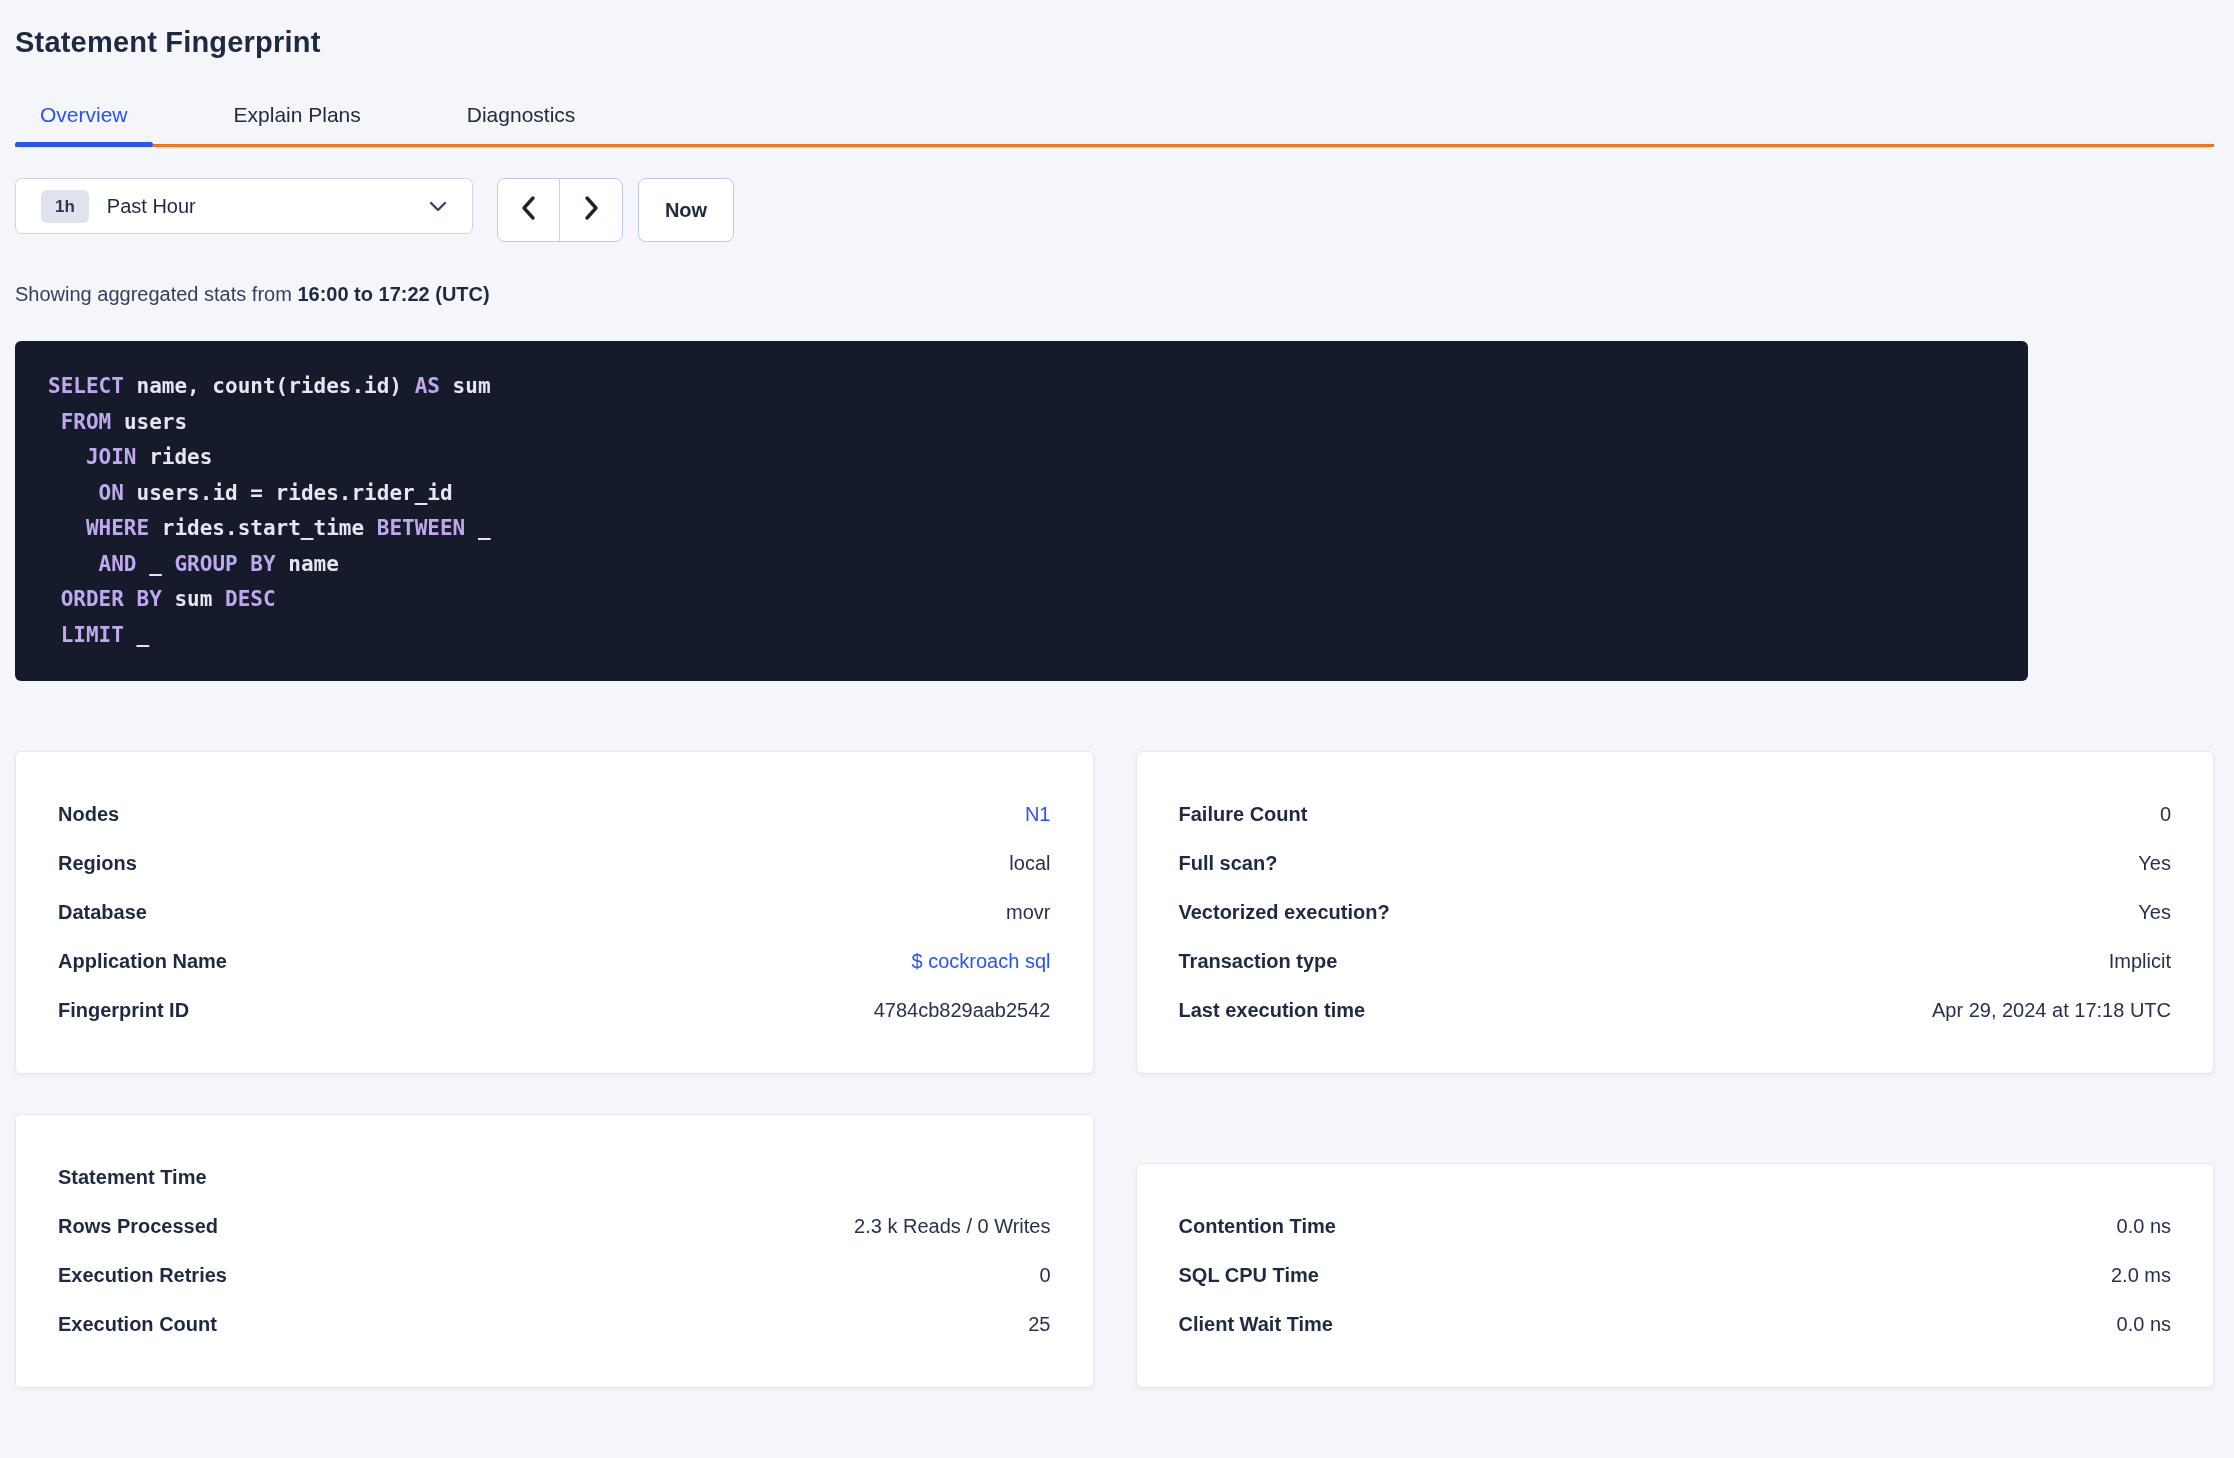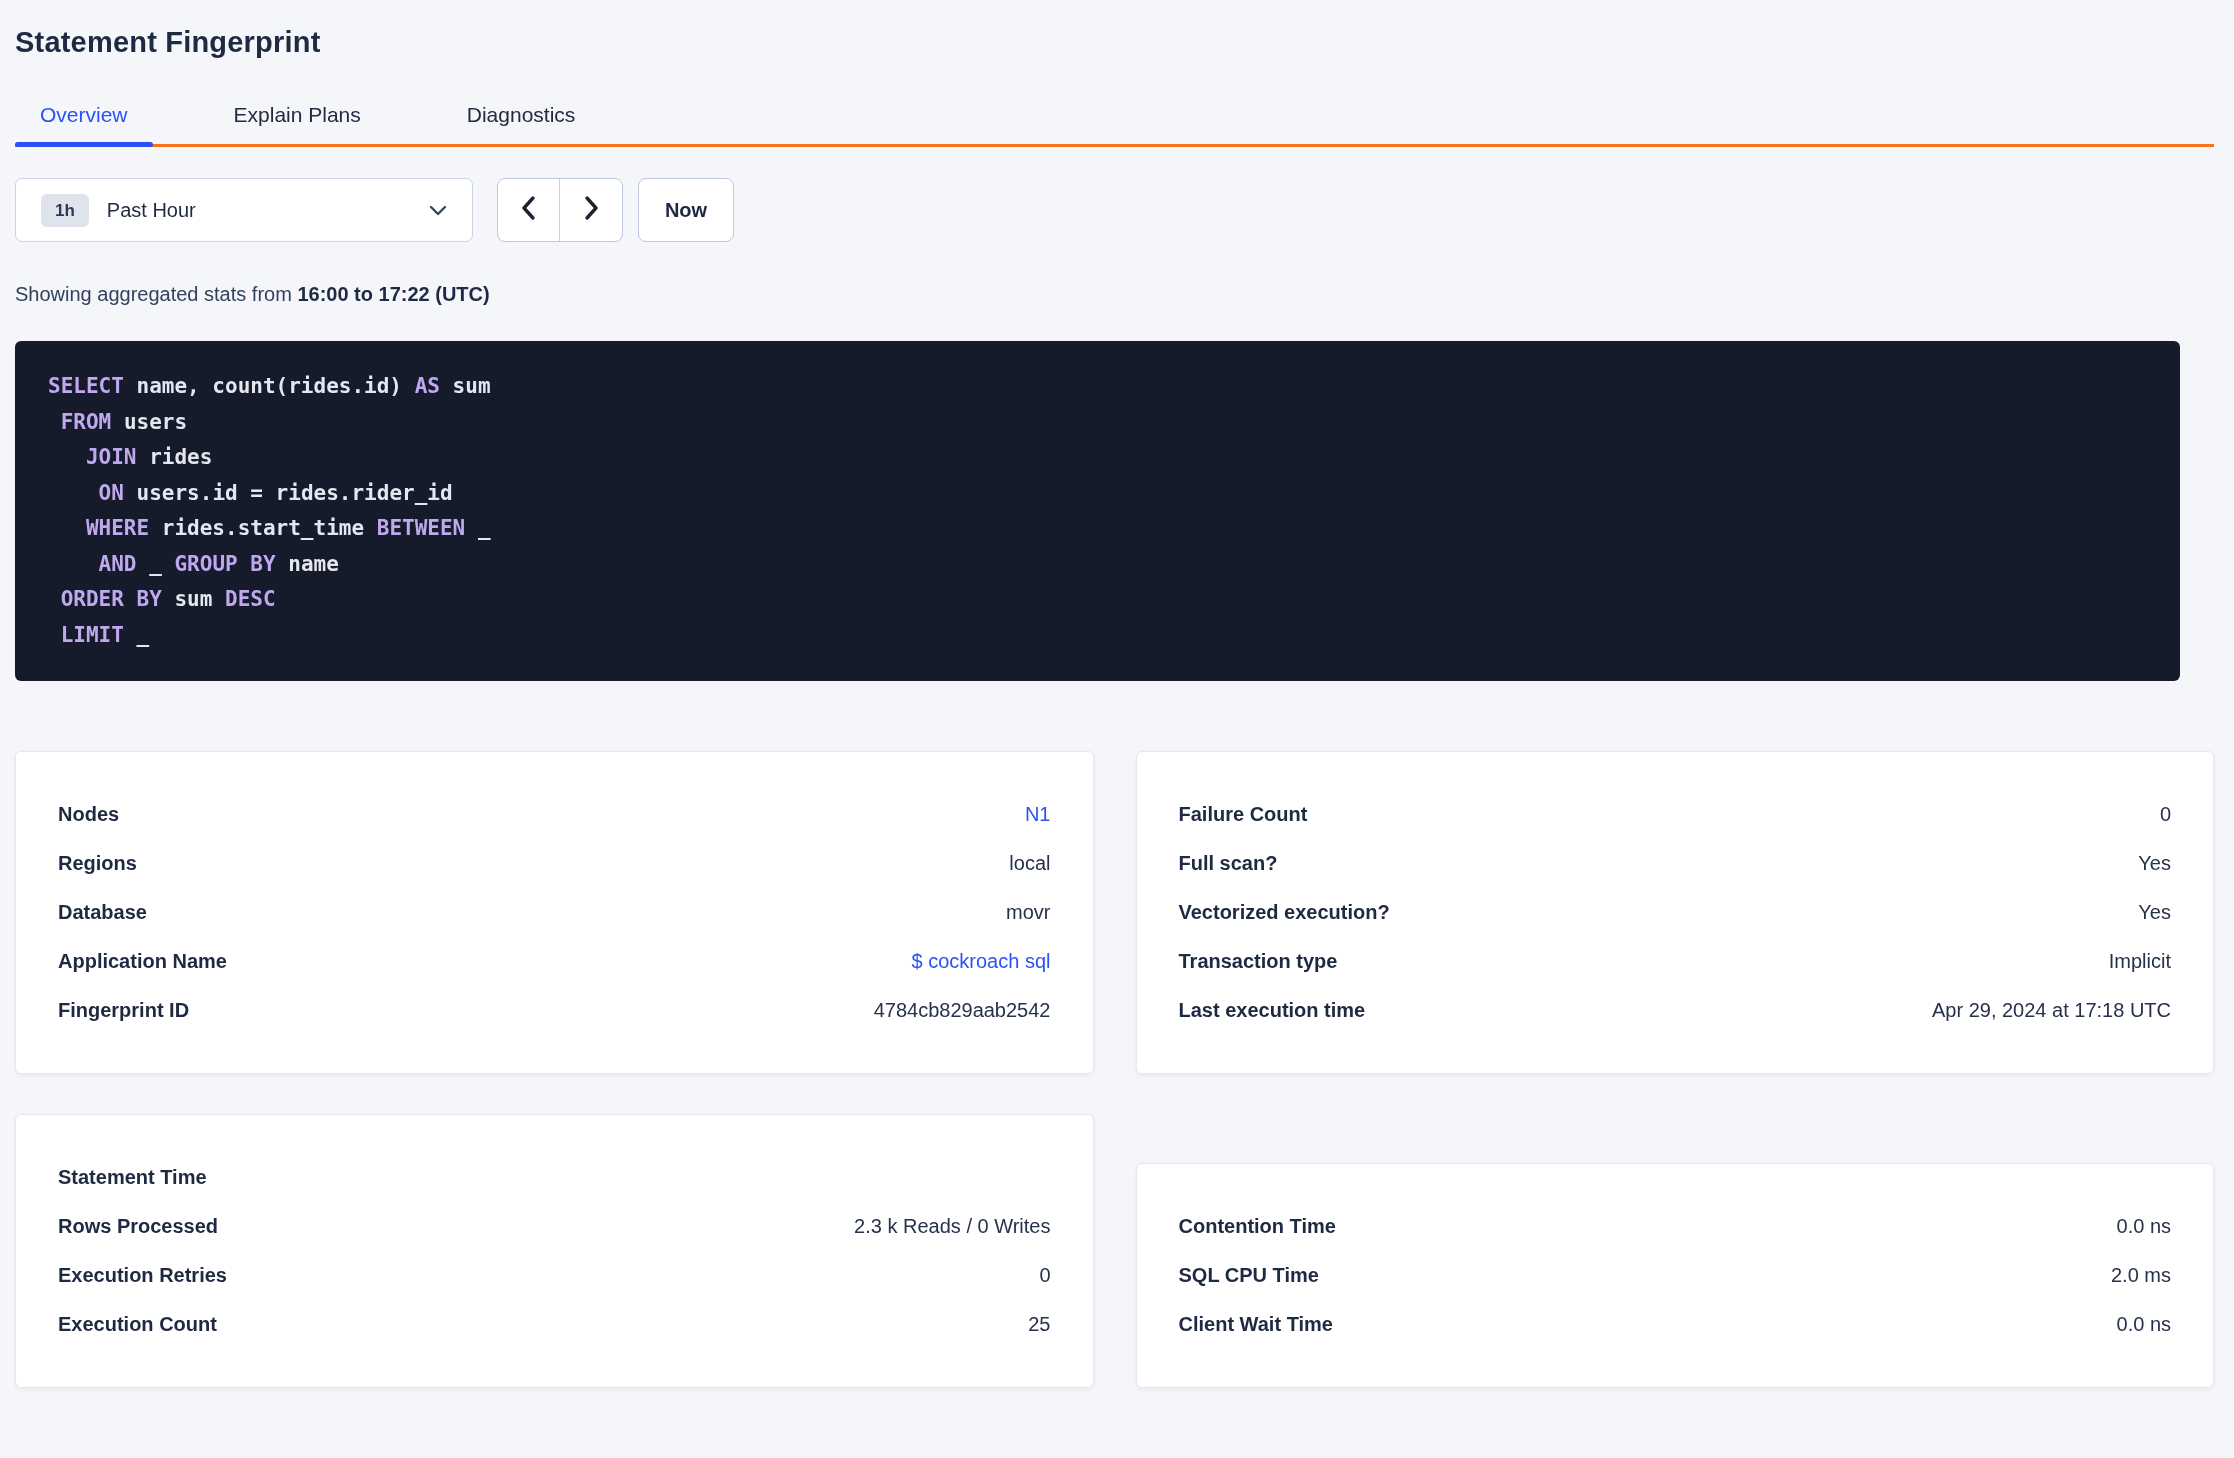--- a/index.html
+++ b/index.html
@@ -32,21 +32,21 @@
   }
   .tab.active{color:var(--accent);}
   .tab.active::after{
     content:'';position:absolute;left:0;right:0;bottom:-3px;height:5px;
     border-radius:3px;background:var(--accent);
   }
 
   
   .toolbar{display:flex;margin-top:31px;height:64px;}
   .range-picker{
-    width:458px;height:64px;background:#fff;border:1px solid var(--border);
+    width:458px;height:56px;background:#fff;border:1px solid var(--border);
     border-radius:7px;display:flex;align-items:center;padding:0 25px;cursor:pointer;
   }
   .range-badge{
     background:#dfe3ec;color:#2c3a55;font-weight:bold;font-size:17px;
     padding:8px 14px;border-radius:6px;margin-right:18px;line-height:1;
   }
   .range-label{font-size:20px;color:var(--dark);}
   .range-caret{margin-left:auto;display:flex;align-items:center;}
   .arrow-group{
     display:flex;margin-left:24px;background:#fff;border:1px solid #bfc8e2;
@@ -62,21 +62,21 @@
     font-size:20px;font-weight:bold;color:var(--dark);cursor:pointer;text-align:center;
   }
 
   
   .stats-line{margin-top:41px;font-size:20px;color:#33415e;}
   .stats-line b{color:var(--dark);font-weight:bold;}
 
   
   .sql-box{
     margin-top:35px;background:var(--sql-bg);border-radius:6px;
-    padding:28px 33px;width:2165px;
+    padding:28px 33px;width:2013px;
   }
   .sql-line{
     font-family:"DejaVu Sans Mono","Liberation Mono",monospace;
     font-size:21px;line-height:35.5px;font-weight:bold;
     color:var(--sql-text);white-space:pre;
   }
   .sql-line .kw{color:var(--sql-kw);}
 
   
   .cards-row{display:flex;gap:42px;align-items:flex-start;}

